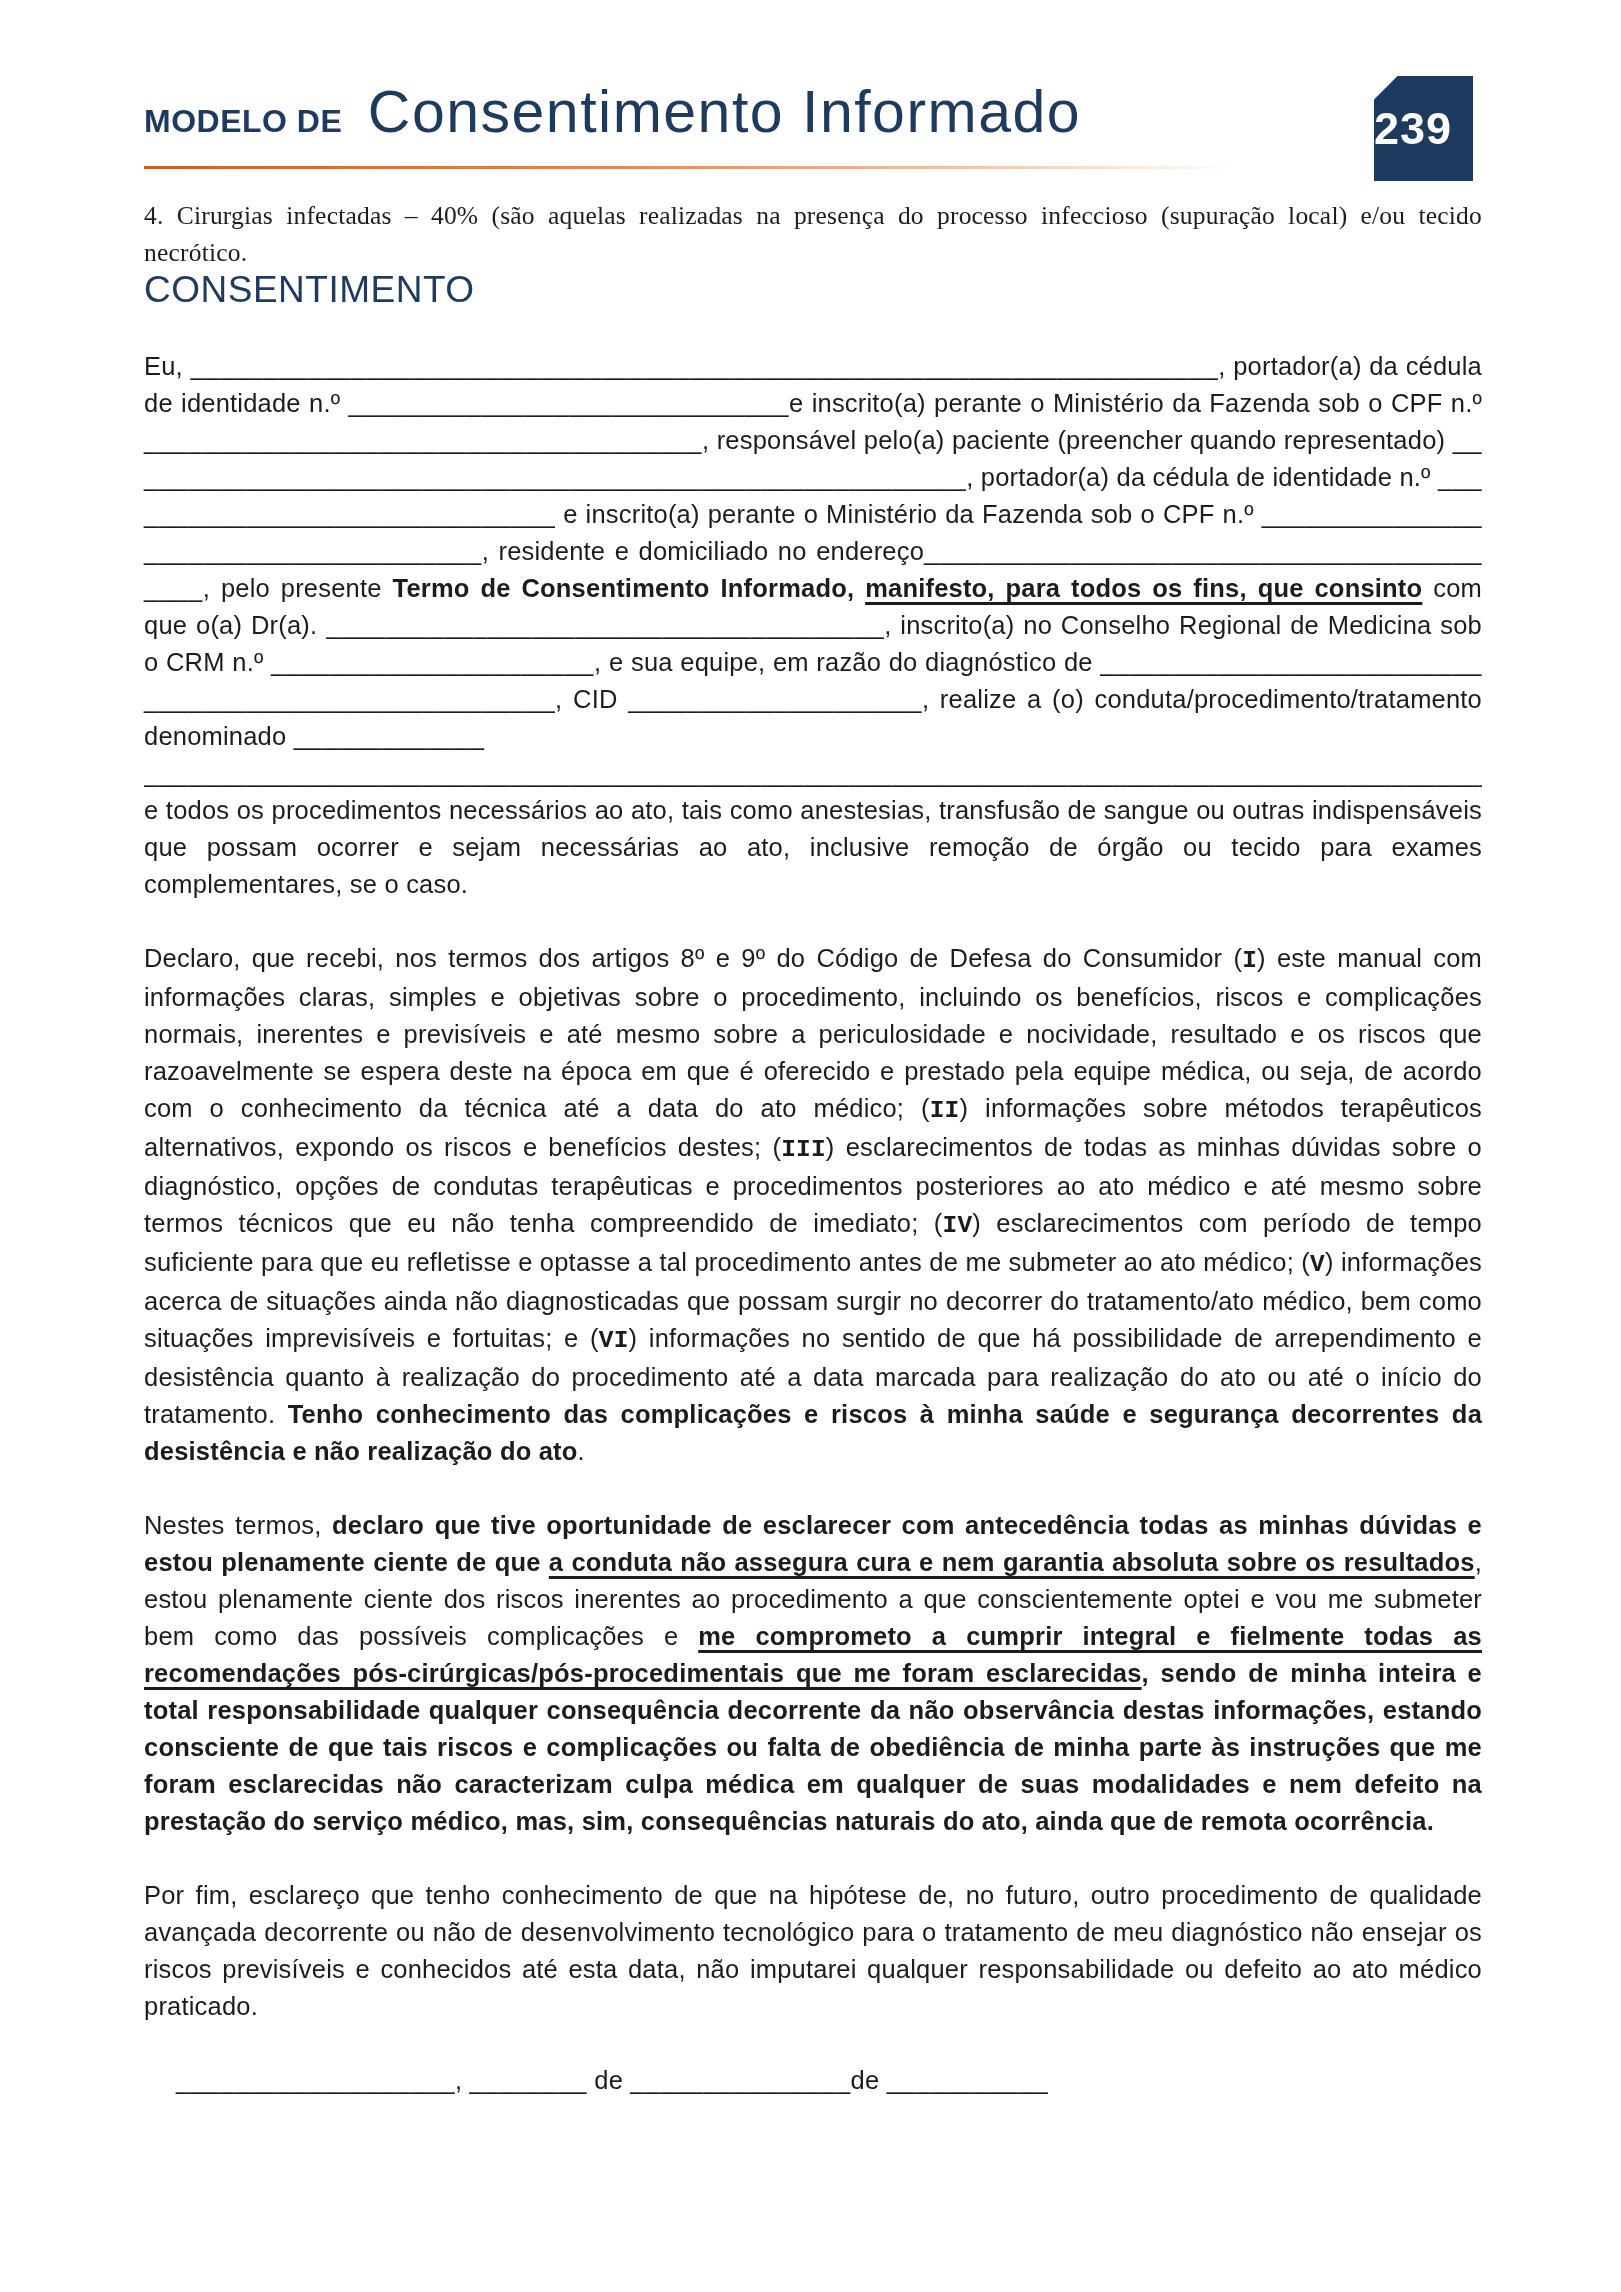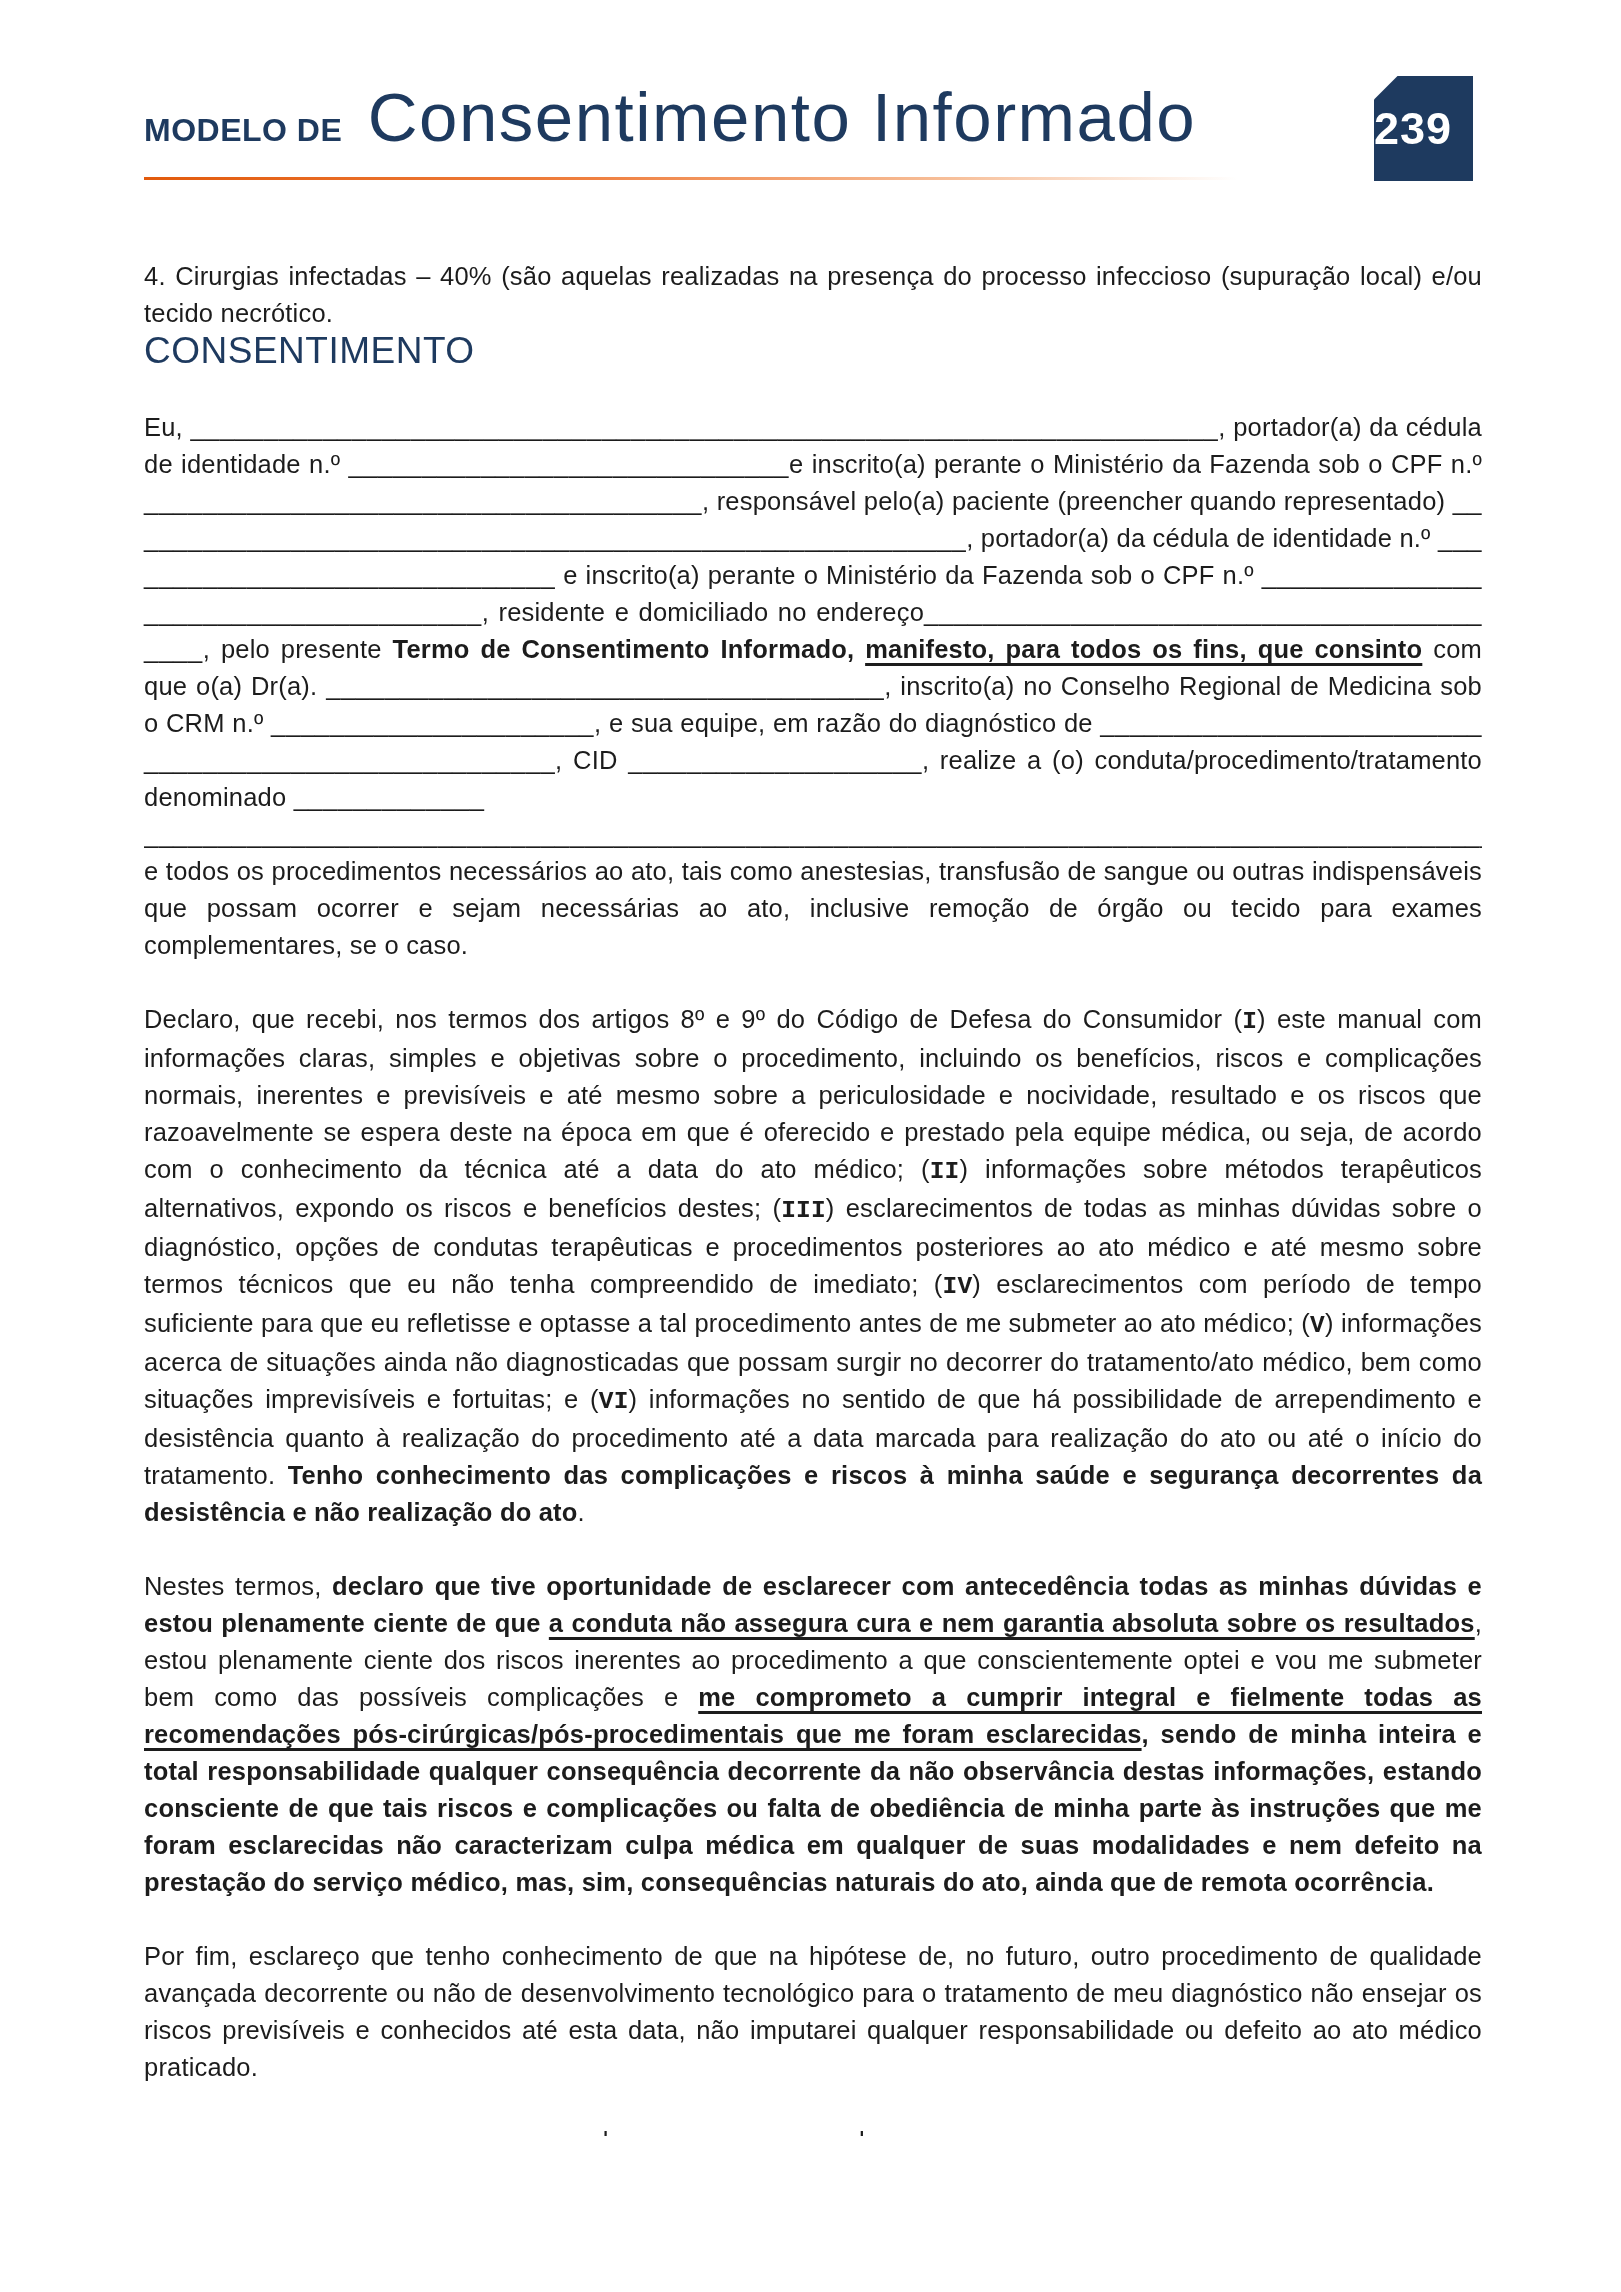--- a/index.html
+++ b/index.html
@@ -13,42 +13,42 @@
     color:#1c1c1c;
   }
   
   .doc-header { position:relative; padding:78px 139px 0 144px; }
   .header-text { display:flex; align-items:baseline; gap:25.5px; white-space:nowrap; }
   .kicker {
     font-size:32px; font-weight:700; letter-spacing:0.5px;
     color:var(--navy, #1e3a5f);
   }
   .doc-title {
-    font-size:69px; font-weight:400; letter-spacing:1.5px;
+    font-size:59px; font-weight:400; letter-spacing:1.5px;
     color:var(--navy, #1e3a5f);
   }
   .header-rule {
     margin-top:19.6px; height:3.9px; width:1127px;
     background:linear-gradient(90deg, var(--orange, #e25a0c) 0%, #ef8040 40%, #f7c09b 72%, rgba(255,255,255,0) 97%);
   }
   .page-badge {
     position:absolute; top:76px; left:1374px;
     width:99px; height:105px;
     background:var(--navy, #1e3a5f);
     clip-path:polygon(23.5px 0, 100% 0, 100% 100%, 0 100%, 0 23.5px);
     display:flex; align-items:center; justify-content:flex-start;
   }
   .page-badge span { color:#ffffff; font-size:45px; font-weight:700; letter-spacing:1px; }
   
   .content { padding:0 139px 0 144px; }
   .body-text {
     font-size:25.5px; line-height:37px; letter-spacing:0.2px;
     text-align:justify;
   }
-  .intro { margin-top:78px; }
+  .intro { margin-top:28px;font-family:Liberation Serif, serif; }
   .section-title {
     font-size:37px; line-height:1; font-weight:400; letter-spacing:0.5px;
     color:var(--navy, #1e3a5f);
   }
   .form-par { margin-top:40px; }
   .body-text + .body-text { margin-top:37px; }
   .date-line { margin-top:73px; text-align:left;margin-left:32px; }
   
   .sg-b { font-weight:700; }
   .sg-u { text-decoration:underline; text-decoration-thickness:2.5px; text-underline-offset:4.9px; }

